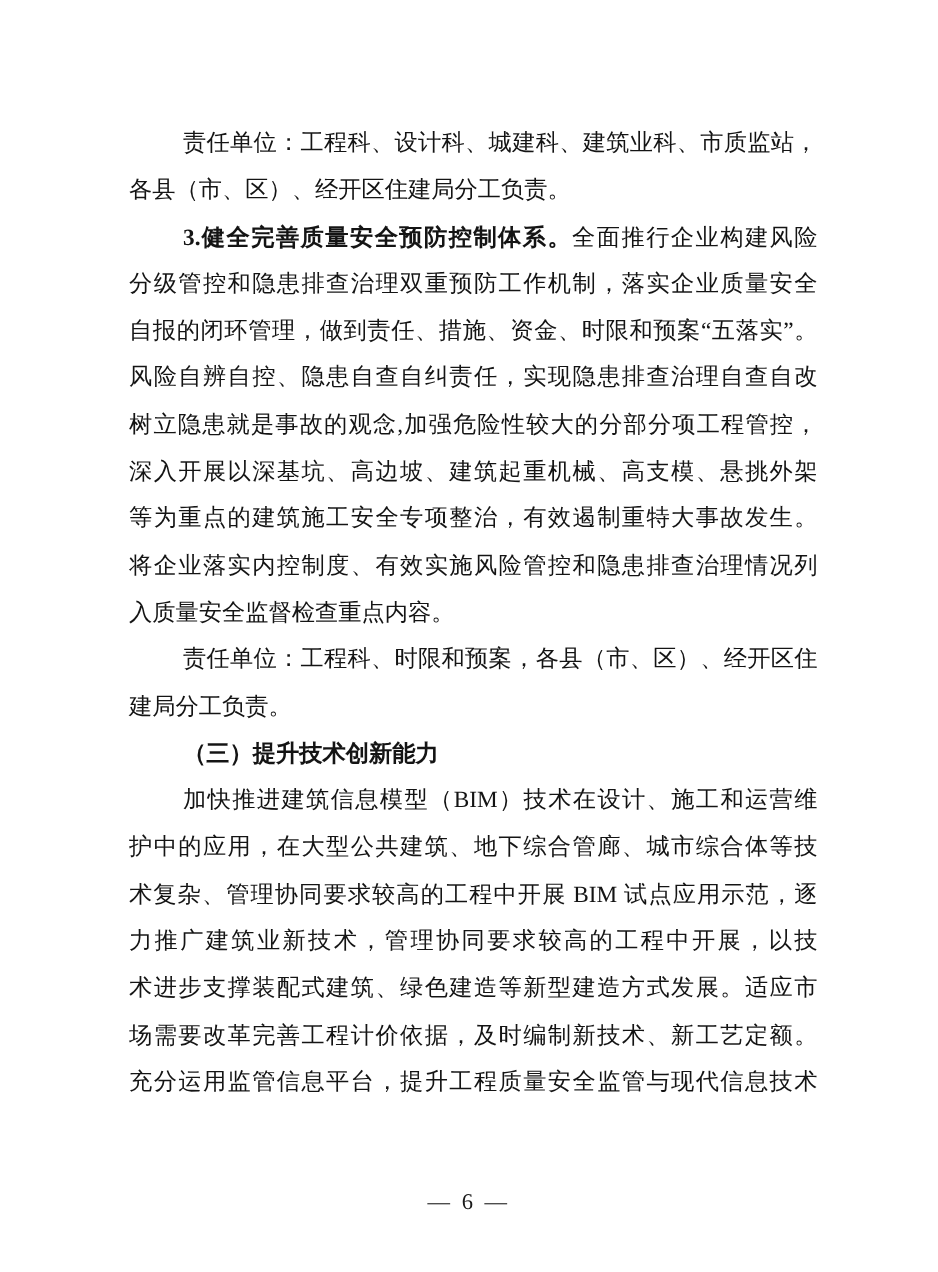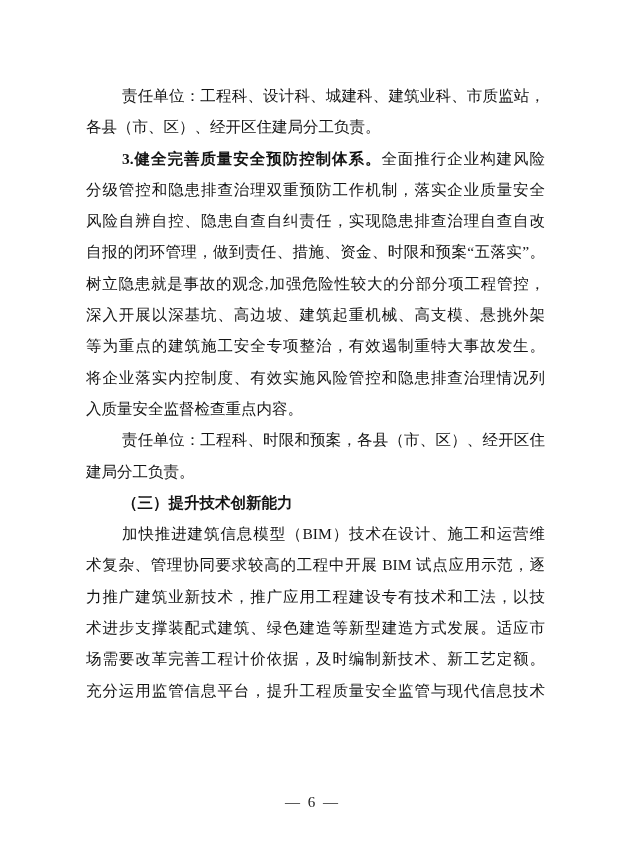--- a/index.html
+++ b/index.html
@@ -62,47 +62,48 @@
   <div class="doc-body">
 
     <div class="line indent"><span>责任单位：工程科、设计科、城建科、建筑业科、市质监站，</span></div>
 
     <div class="line left"><span>各县（市、区）、经开区住建局分工负责。</span></div>
 
     <div class="line indent"><span class="b">3.健全完善质量安全预防控制体系。</span><span>全面推行企业构建风险</span></div>
 
     <div class="line"><span>分级管控和隐患排查治理双重预防工作机制，落实企业质量安全</span></div>
 
+    <div class="line"><span>自报的闭环管理，做到责任、措施、资金、时限和预案“五落实”。</span></div>
+
     <div class="line"><span>风险自辨自控、隐患自查自纠责任，实现隐患排查治理自查自改</span></div>
-
-    <div class="line"><span>自报的闭环管理，做到责任、措施、资金、时限和预案“五落实”。</span></div>
 
     <div class="line"><span>树立隐患就是事故的观念,加强危险性较大的分部分项工程管控，</span></div>
 
     <div class="line"><span>深入开展以深基坑、高边坡、建筑起重机械、高支模、悬挑外架</span></div>
 
     <div class="line"><span>等为重点的建筑施工安全专项整治，有效遏制重特大事故发生。</span></div>
 
     <div class="line"><span>将企业落实内控制度、有效实施风险管控和隐患排查治理情况列</span></div>
 
     <div class="line left"><span>入质量安全监督检查重点内容。</span></div>
 
     <div class="line indent"><span>责任单位：工程科、时限和预案，各县（市、区）、经开区住</span></div>
 
     <div class="line left"><span>建局分工负责。</span></div>
 
     <div class="line indent left"><span class="b">（三）提升技术创新能力</span></div>
 
     <div class="line indent"><span>加快推进建筑信息模型（BIM）技术在设计、施工和运营维</span></div>
 
+    <div class="line"><span>护中的应用，在大型公共建筑、地下综合管廊、城市综合体等技</span></div>
 
     <div class="line"><span>术复杂、管理协同要求较高的工程中开展 BIM 试点应用示范，逐</span></div>
 
 
-    <div class="line"><span>力推广建筑业新技术，推广应用工程建设专有技术和工法，以技</span></div>
+    <div class="line"><span>力推广建筑业新技术，管理协同要求较高的工程中开展，以技</span></div>
 
     <div class="line"><span>术进步支撑装配式建筑、绿色建造等新型建造方式发展。适应市</span></div>
 
     <div class="line"><span>场需要改革完善工程计价依据，及时编制新技术、新工艺定额。</span></div>
 
     <div class="line"><span>充分运用监管信息平台，提升工程质量安全监管与现代信息技术</span></div>
 
   </div>
 
   <div class="footer"><span>— 6 —</span></div>

